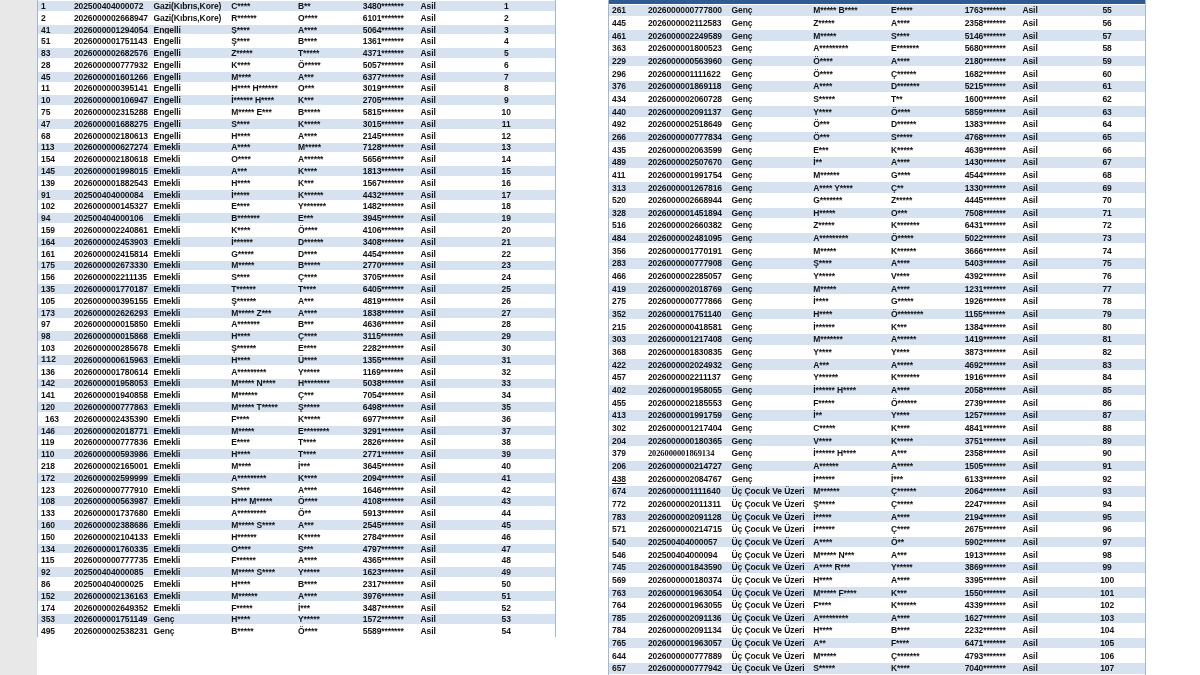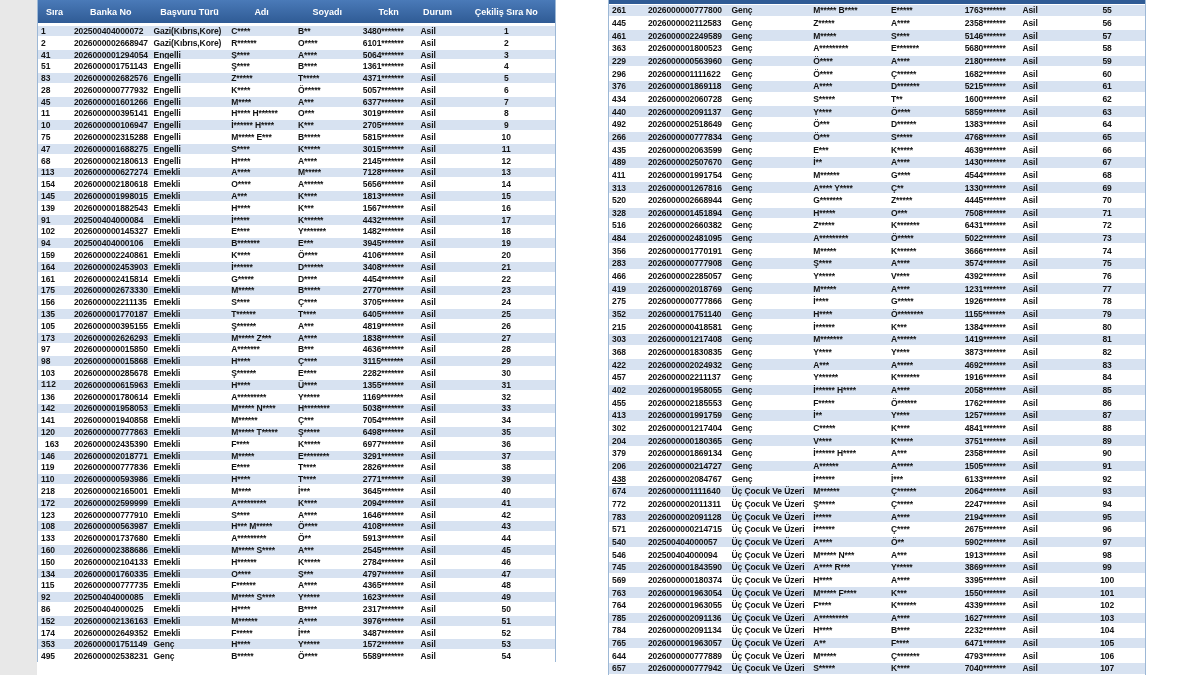--- a/index.html
+++ b/index.html
@@ -38,30 +38,20 @@
     overflow:hidden;white-space:nowrap;letter-spacing:-0.1px;
   }
   .cell.center{justify-content:center;padding-left:0;}
 </style>
 </head>
 <body>
 
 <div class="page-margin"></div>
 
 <div class="tbl" id="left-tbl">
-  <div class="thead" id="left-thead">
-      <div class="th" style="width: 33px;">Sıra</div>
-      <div class="th" style="width: 80px;">Banka No</div>
-      <div class="th" style="width: 78px;">Başvuru Türü</div>
-      <div class="th" style="width: 67px;">Adı</div>
-      <div class="th" style="width: 65px;">Soyadı</div>
-      <div class="th" style="width: 58px;">Tckn</div>
-      <div class="th" style="width: 40px;">Durum</div>
-      <div class="th" style="width: 98px;">Çekiliş Sıra No</div>
-    </div>
   <div class="rows" id="left-rows">
       <div class="row">
         <div class="cell" style="width: 33px;">1</div>
         <div class="cell" style="width: 80px;">202500404000072</div>
         <div class="cell" style="width: 78px;">Gazi(Kıbrıs,Kore)</div>
         <div class="cell" style="width: 67px;">C****</div>
         <div class="cell" style="width: 65px;">B**</div>
         <div class="cell" style="width: 58px;">3480*******</div>
         <div class="cell" style="width: 40px;">Asil</div>
         <div class="cell center" style="width: 98px;">1</div>
@@ -801,21 +791,21 @@
         <div class="cell" style="width: 58px;">3666*******</div>
         <div class="cell" style="width: 50px;">Asil</div>
         <div class="cell center" style="width: 76px;">74</div>
       </div>
       <div class="row">
         <div class="cell" style="width: 36px;">283</div>
         <div class="cell" style="width: 84px;">2026000000777908</div>
         <div class="cell" style="width: 82px;">Genç</div>
         <div class="cell" style="width: 78px;">Ş****</div>
         <div class="cell" style="width: 74px;">A****</div>
-        <div class="cell" style="width: 58px;">3574*******</div>
+        <div class="cell" style="width: 58px;">5403*******</div>
         <div class="cell" style="width: 50px;">Asil</div>
         <div class="cell center" style="width: 76px;">75</div>
       </div>
       <div class="row">
         <div class="cell" style="width: 36px;">466</div>
         <div class="cell" style="width: 84px;">2026000002285057</div>
         <div class="cell" style="width: 82px;">Genç</div>
         <div class="cell" style="width: 78px;">Y*****</div>
         <div class="cell" style="width: 74px;">V****</div>
         <div class="cell" style="width: 58px;">4392*******</div>
@@ -911,21 +901,21 @@
         <div class="cell" style="width: 58px;">2058*******</div>
         <div class="cell" style="width: 50px;">Asil</div>
         <div class="cell center" style="width: 76px;">85</div>
       </div>
       <div class="row">
         <div class="cell" style="width: 36px;">455</div>
         <div class="cell" style="width: 84px;">2026000002185553</div>
         <div class="cell" style="width: 82px;">Genç</div>
         <div class="cell" style="width: 78px;">F*****</div>
         <div class="cell" style="width: 74px;">Ö******</div>
-        <div class="cell" style="width: 58px;">1762*******</div>
+        <div class="cell" style="width: 58px;">2739*******</div>
         <div class="cell" style="width: 50px;">Asil</div>
         <div class="cell center" style="width: 76px;">86</div>
       </div>
       <div class="row">
         <div class="cell" style="width: 36px;">413</div>
         <div class="cell" style="width: 84px;">2026000001991759</div>
         <div class="cell" style="width: 82px;">Genç</div>
         <div class="cell" style="width: 78px;">İ**</div>
         <div class="cell" style="width: 74px;">Y****</div>
         <div class="cell" style="width: 58px;">1257*******</div>
@@ -947,21 +937,21 @@
         <div class="cell" style="width: 84px;">2026000000180365</div>
         <div class="cell" style="width: 82px;">Genç</div>
         <div class="cell" style="width: 78px;">V****</div>
         <div class="cell" style="width: 74px;">K*****</div>
         <div class="cell" style="width: 58px;">3751*******</div>
         <div class="cell" style="width: 50px;">Asil</div>
         <div class="cell center" style="width: 76px;">89</div>
       </div>
       <div class="row">
         <div class="cell" style="width: 36px;">379</div>
-        <div class="cell" style="width: 84px;">2026000001869134</div>
+        <div class="cell" style="width: 84px; font-family: Liberation Serif, serif;">2026000001869134</div>
         <div class="cell" style="width: 82px;">Genç</div>
         <div class="cell" style="width: 78px;">İ****** H****</div>
         <div class="cell" style="width: 74px;">A***</div>
         <div class="cell" style="width: 58px;">2358*******</div>
         <div class="cell" style="width: 50px;">Asil</div>
         <div class="cell center" style="width: 76px;">90</div>
       </div>
       <div class="row">
         <div class="cell" style="width: 36px;">206</div>
         <div class="cell" style="width: 84px;">2026000000214727</div>

